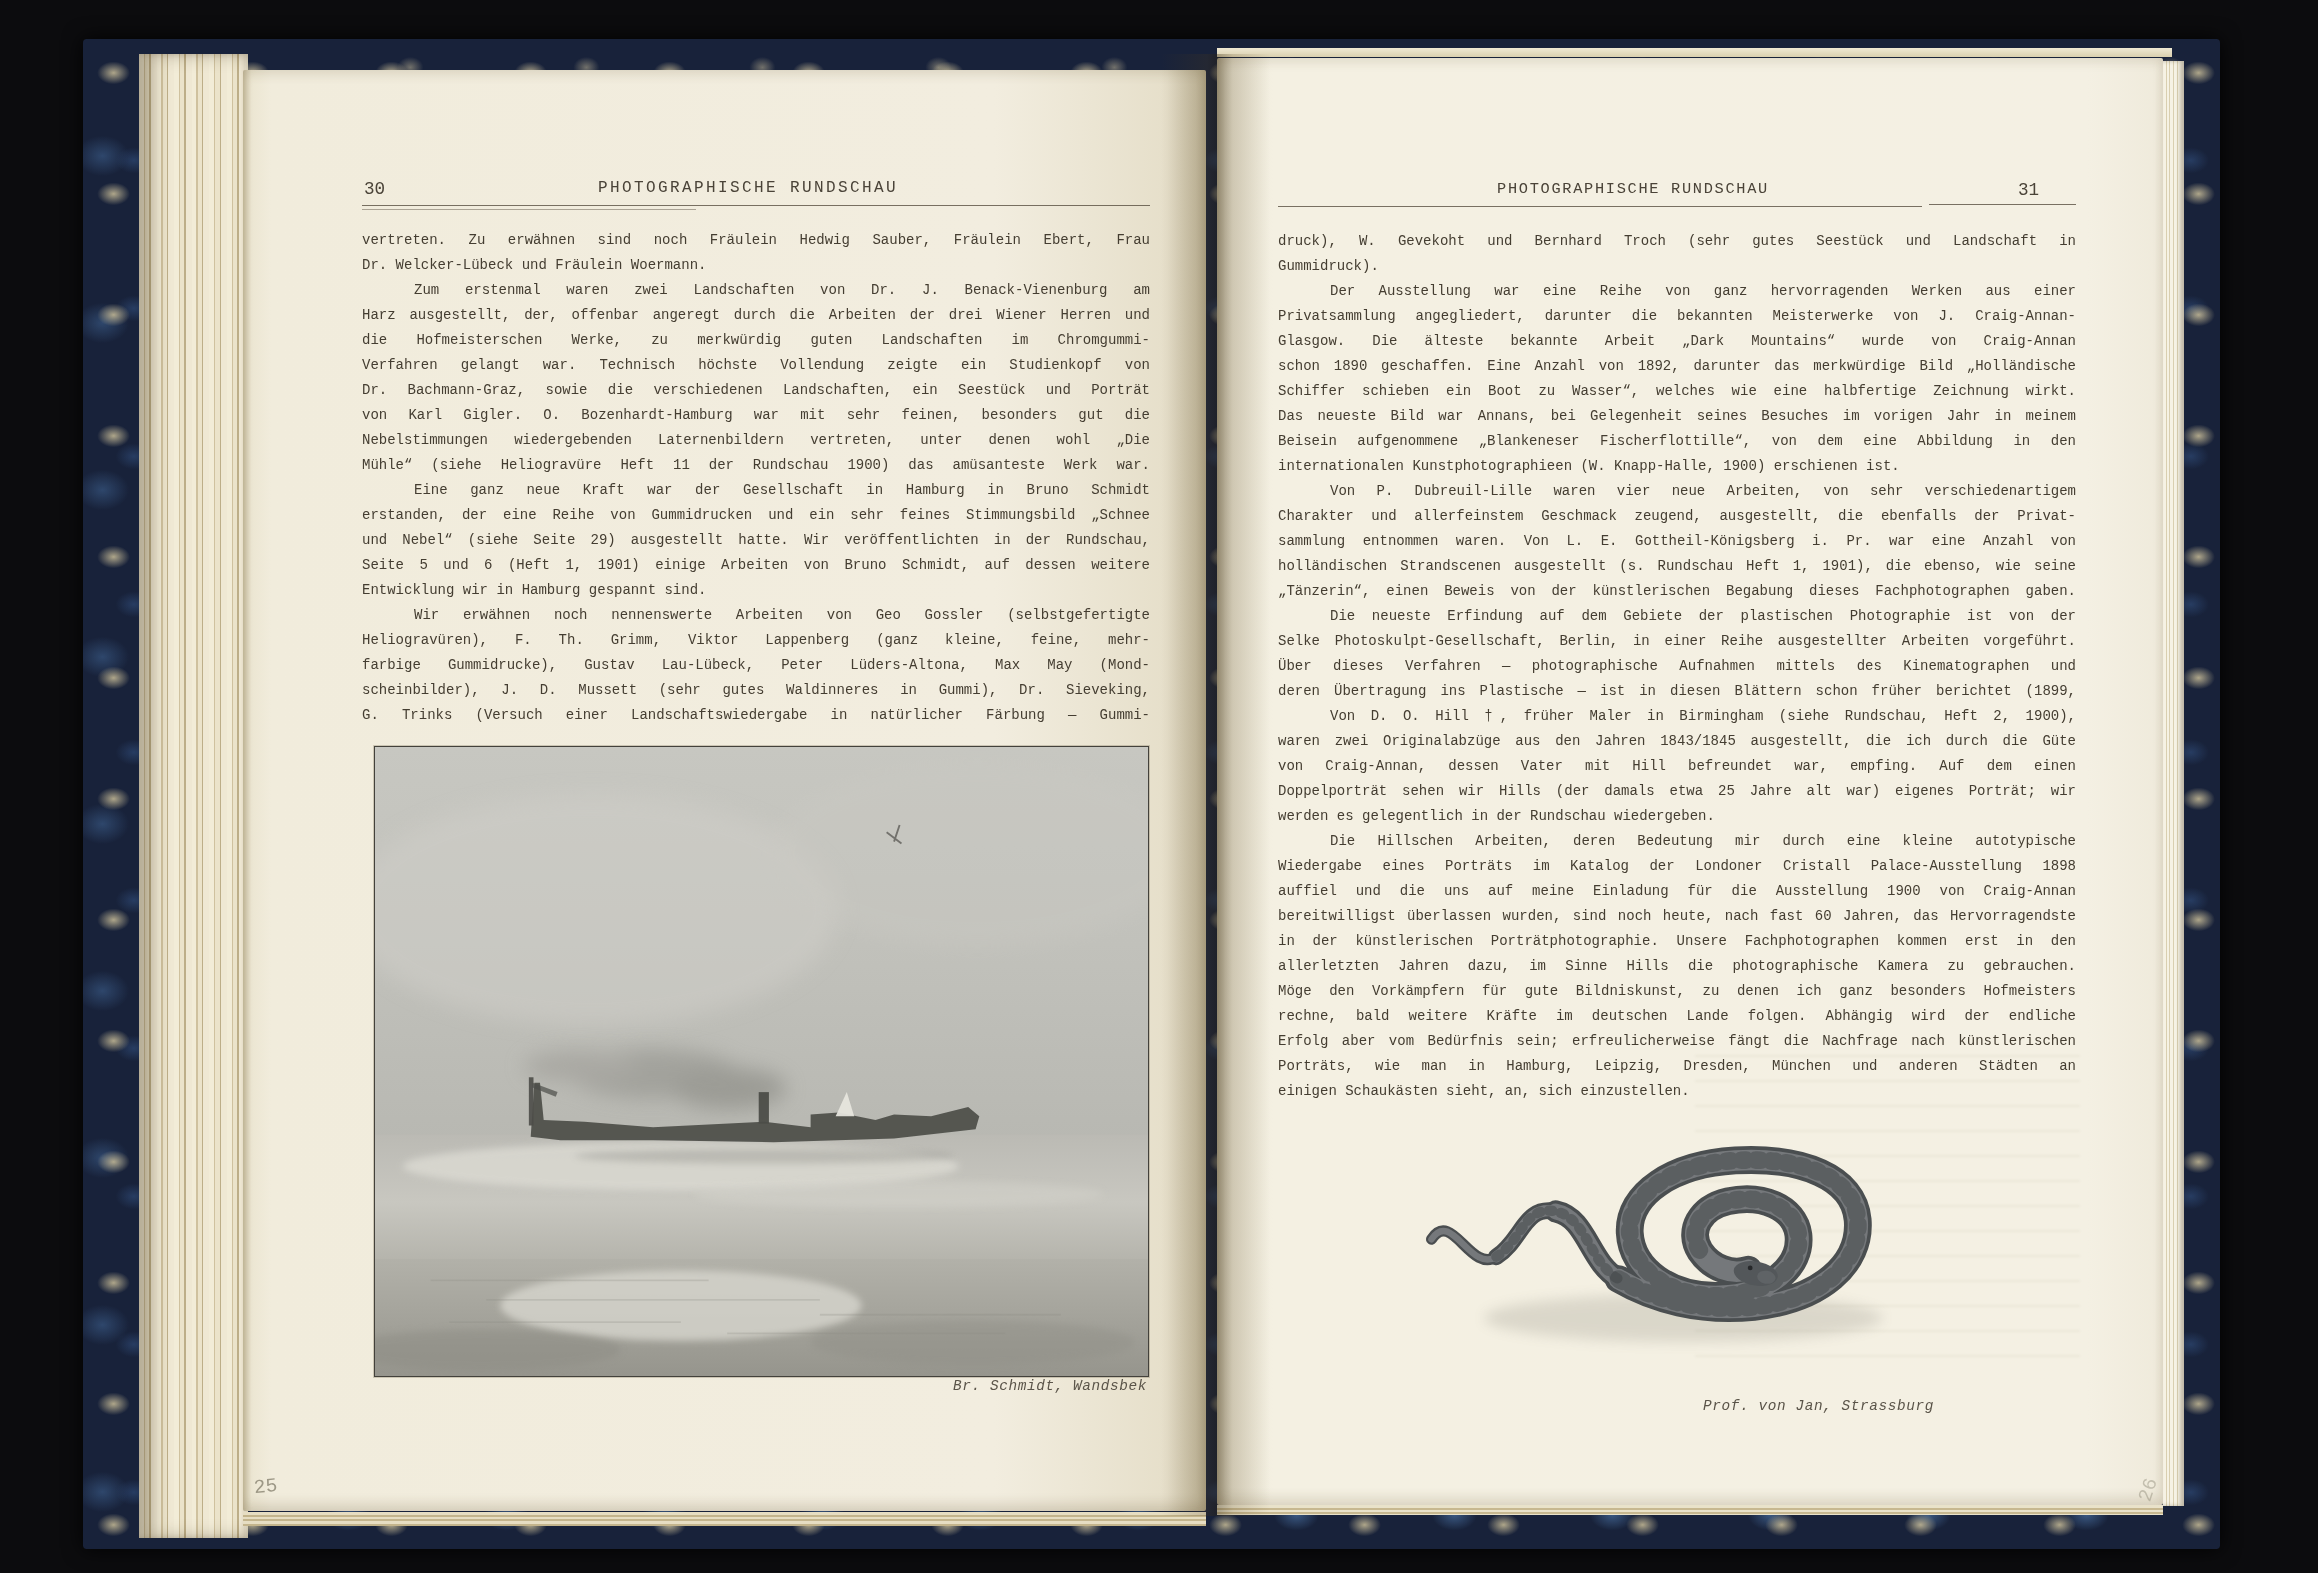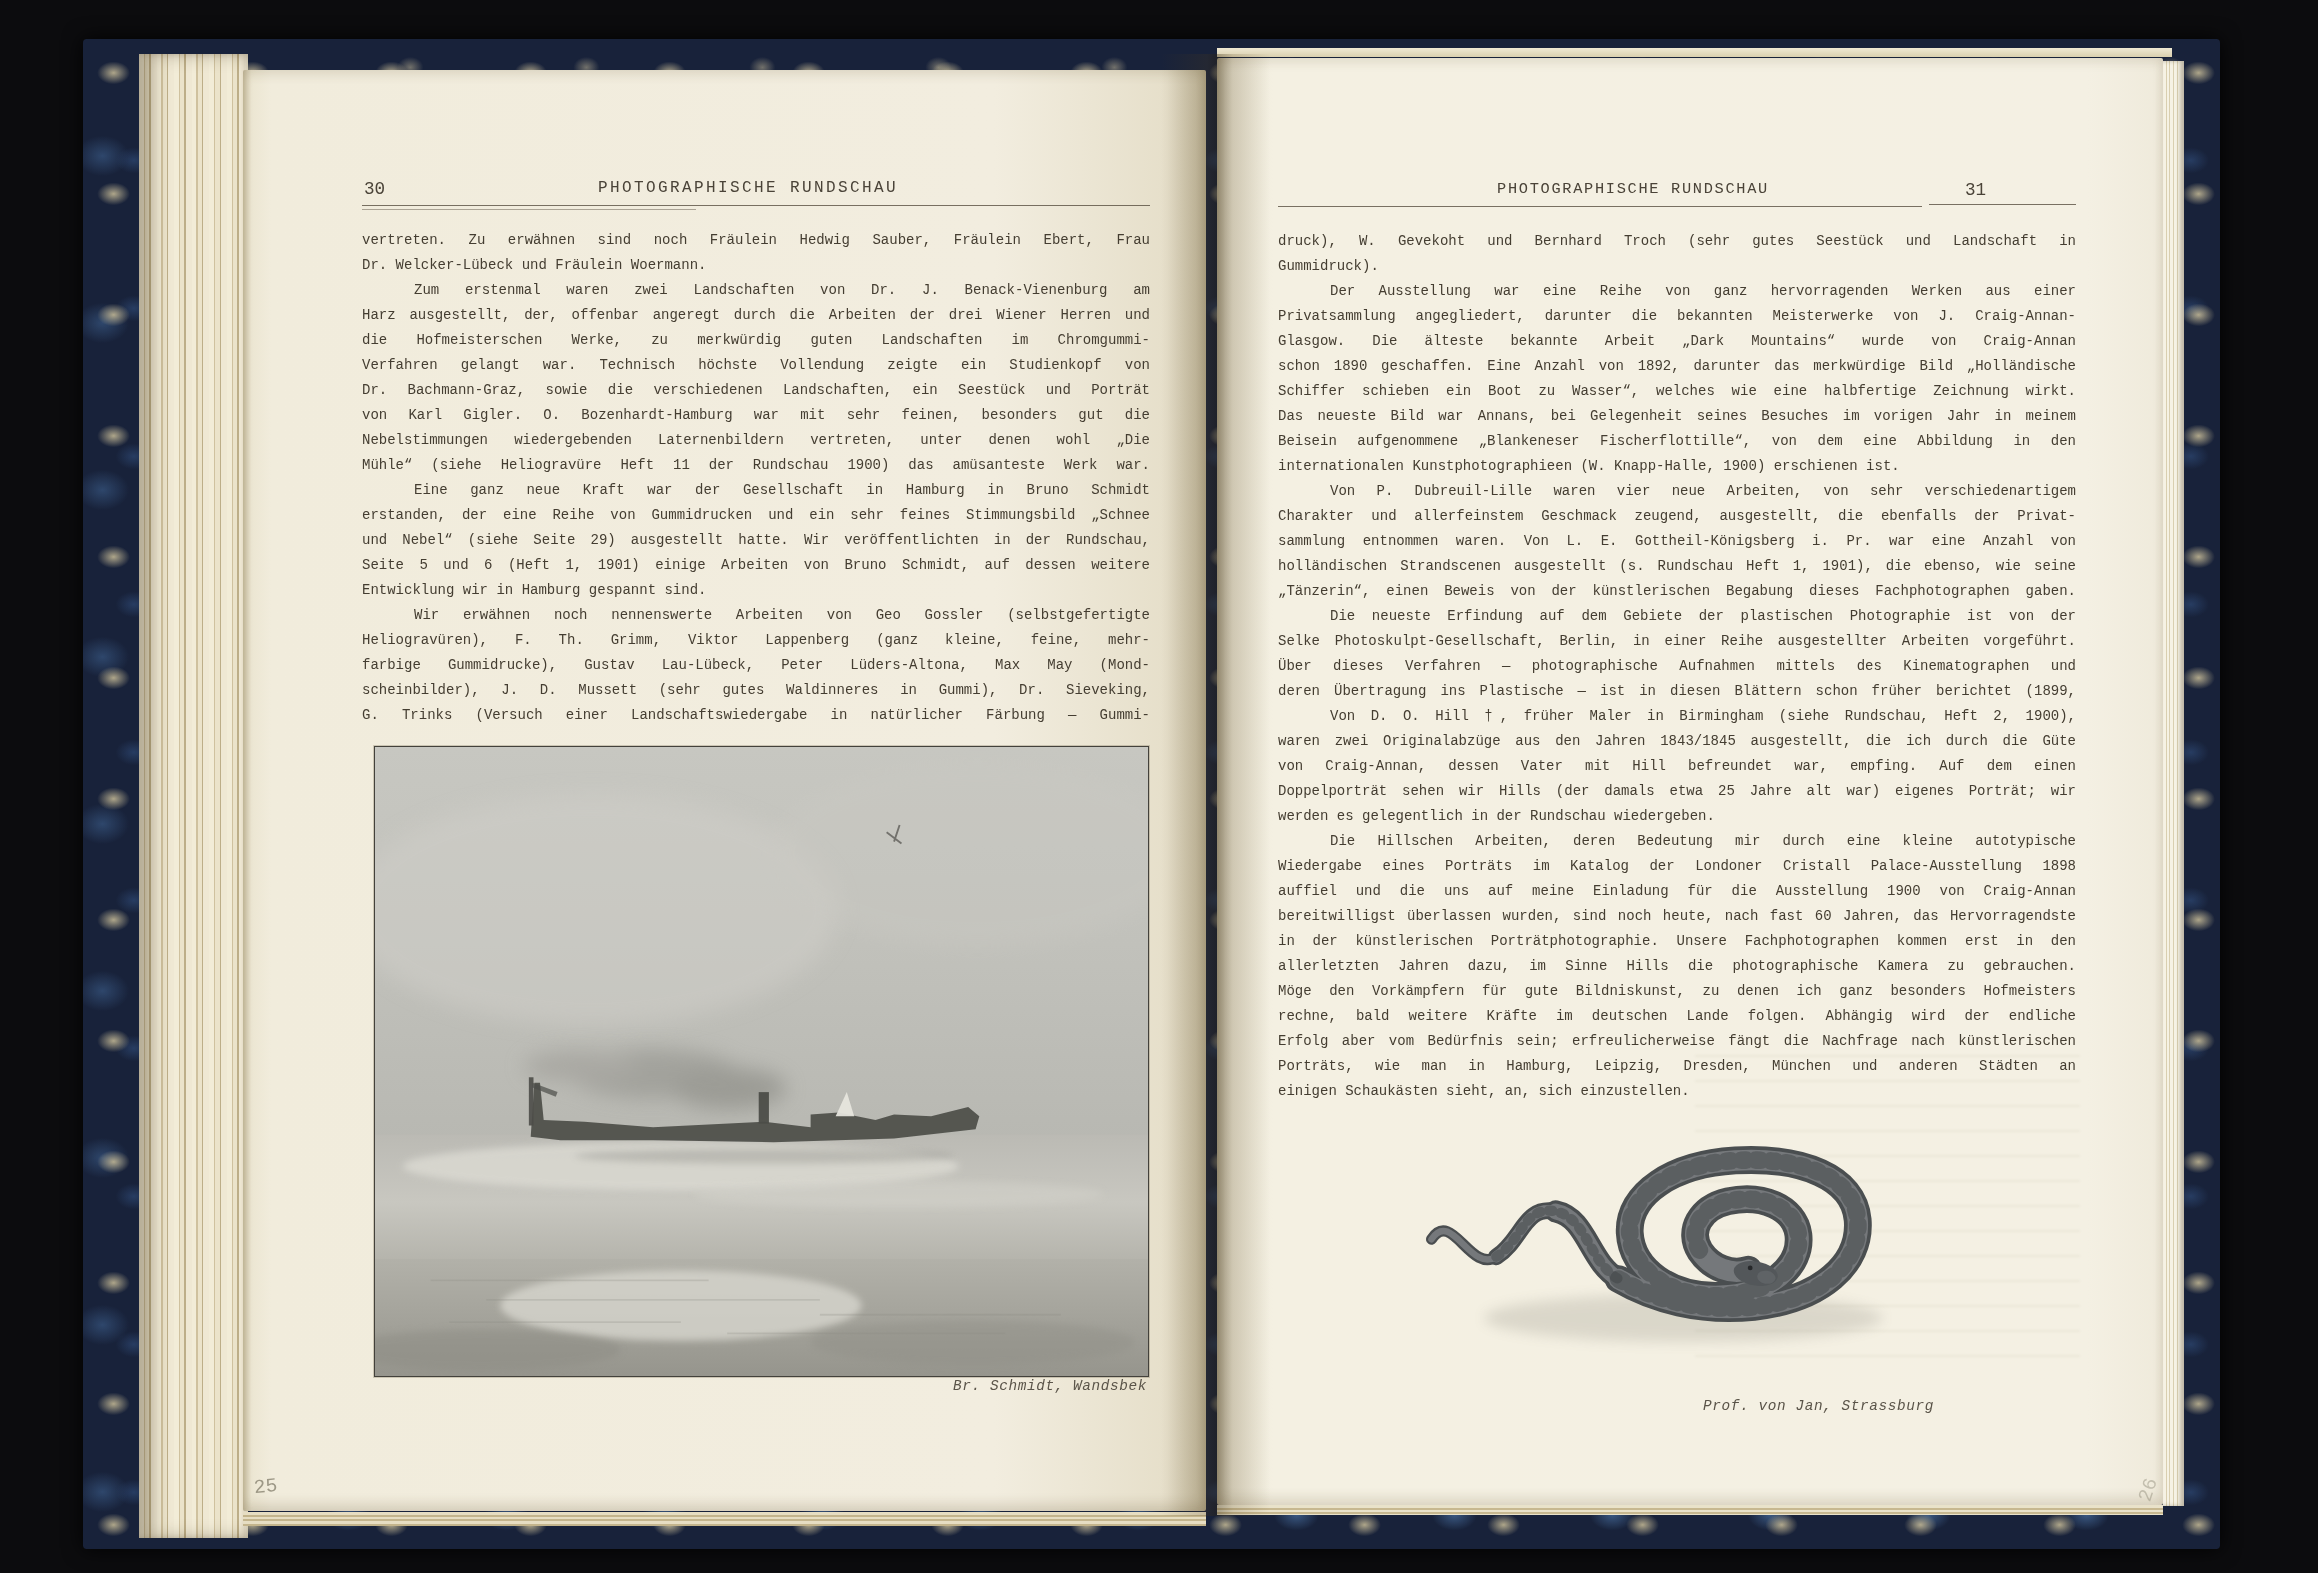--- a/index.html
+++ b/index.html
@@ -164,21 +164,21 @@
       <path d="M552,92 l16,12 m-2,-20 l-6,18" stroke="#5e5d57" stroke-width="2" fill="none" opacity="0.8"></path>
       <path d="M60,575 h300 M120,596 h360 M80,620 h250 M380,632 h300 M480,612 h260" stroke="#8b8a82" stroke-width="2" opacity="0.25"></path>
     </svg>
 
     <div class="caption cap-left">Br. Schmidt, Wandsbek</div>
     <div class="pencil p-left">25</div>
   </section>
 
   <section class="page page-right">
     <div class="headtitle" style="left:280px;top:122px;letter-spacing:1.7px;font-size:15.3px;">PHOTOGRAPHISCHE RUNDSCHAU</div>
-    <span class="pagenum" style="left:748px;top:122px;">31</span>
+    <span class="pagenum" style="left:801px;top:122px;">31</span>
     <div class="rule" style="left:61px;top:148px;width:644px;"></div>
     <div class="rule" style="left:712px;top:146px;width:147px;"></div>
 
     <div class="body-lines bl-right">
 
     <div class="line">druck), W. Gevekoht und Bernhard Troch (sehr gutes Seestück und Landschaft in</div>
         <div class="line last">Gummidruck).</div>
         <div class="line indent">Der Ausstellung war eine Reihe von ganz hervorragenden Werken aus einer</div>
         <div class="line">Privatsammlung angegliedert, darunter die bekannten Meisterwerke von J. Craig-Annan-</div>
         <div class="line">Glasgow.  Die älteste bekannte Arbeit „Dark Mountains“ wurde von Craig-Annan</div>

